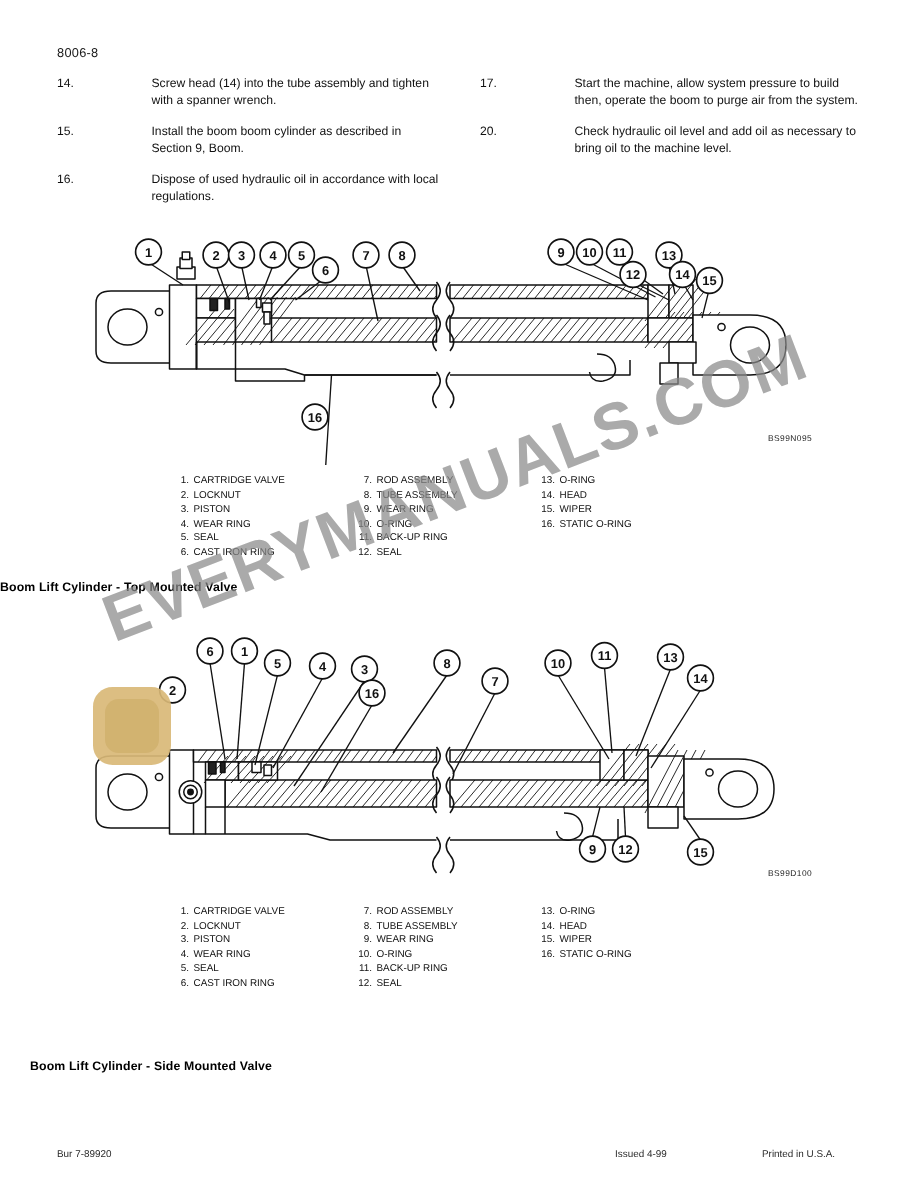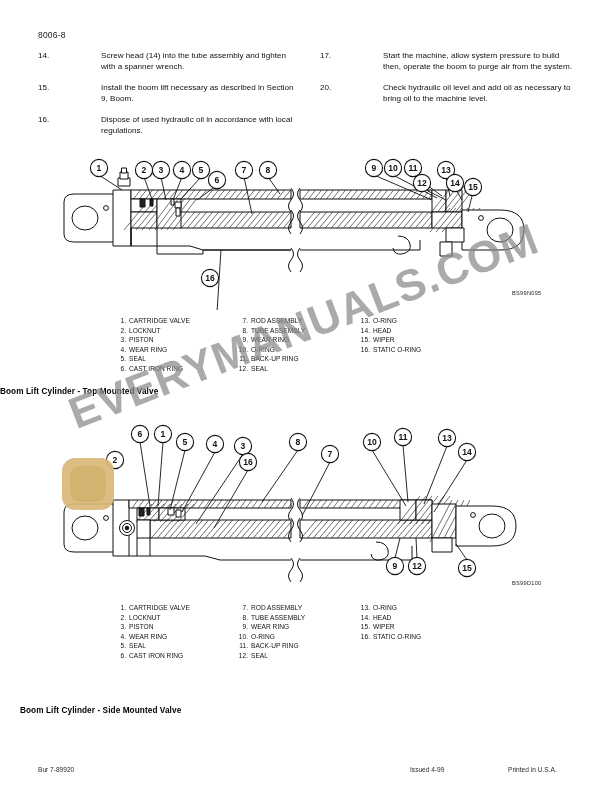--- a/index.html
+++ b/index.html
@@ -172,21 +172,21 @@
   <div class="page-id">8006-8</div>
 
   <div class="instructions">
     <div class="col">
       <div class="step">
         <div class="num">14.</div>
         <div class="txt">Screw head (14) into the tube assembly and tighten with a spanner wrench.</div>
       </div>
       <div class="step">
         <div class="num">15.</div>
-        <div class="txt">Install the boom lift necessary as described in Section 9, Boom.</div>
+        <div class="txt">Install the boom boom cylinder as described in Section 9, Boom.</div>
       </div>
       <div class="step">
         <div class="num">16.</div>
         <div class="txt">Dispose of used hydraulic oil in accordance with local regulations.</div>
       </div>
     </div>
     <div class="col">
       <div class="step">
         <div class="num">17.</div>
         <div class="txt">Start the machine, allow system pressure to build then, operate the boom to purge air from the system.</div>

